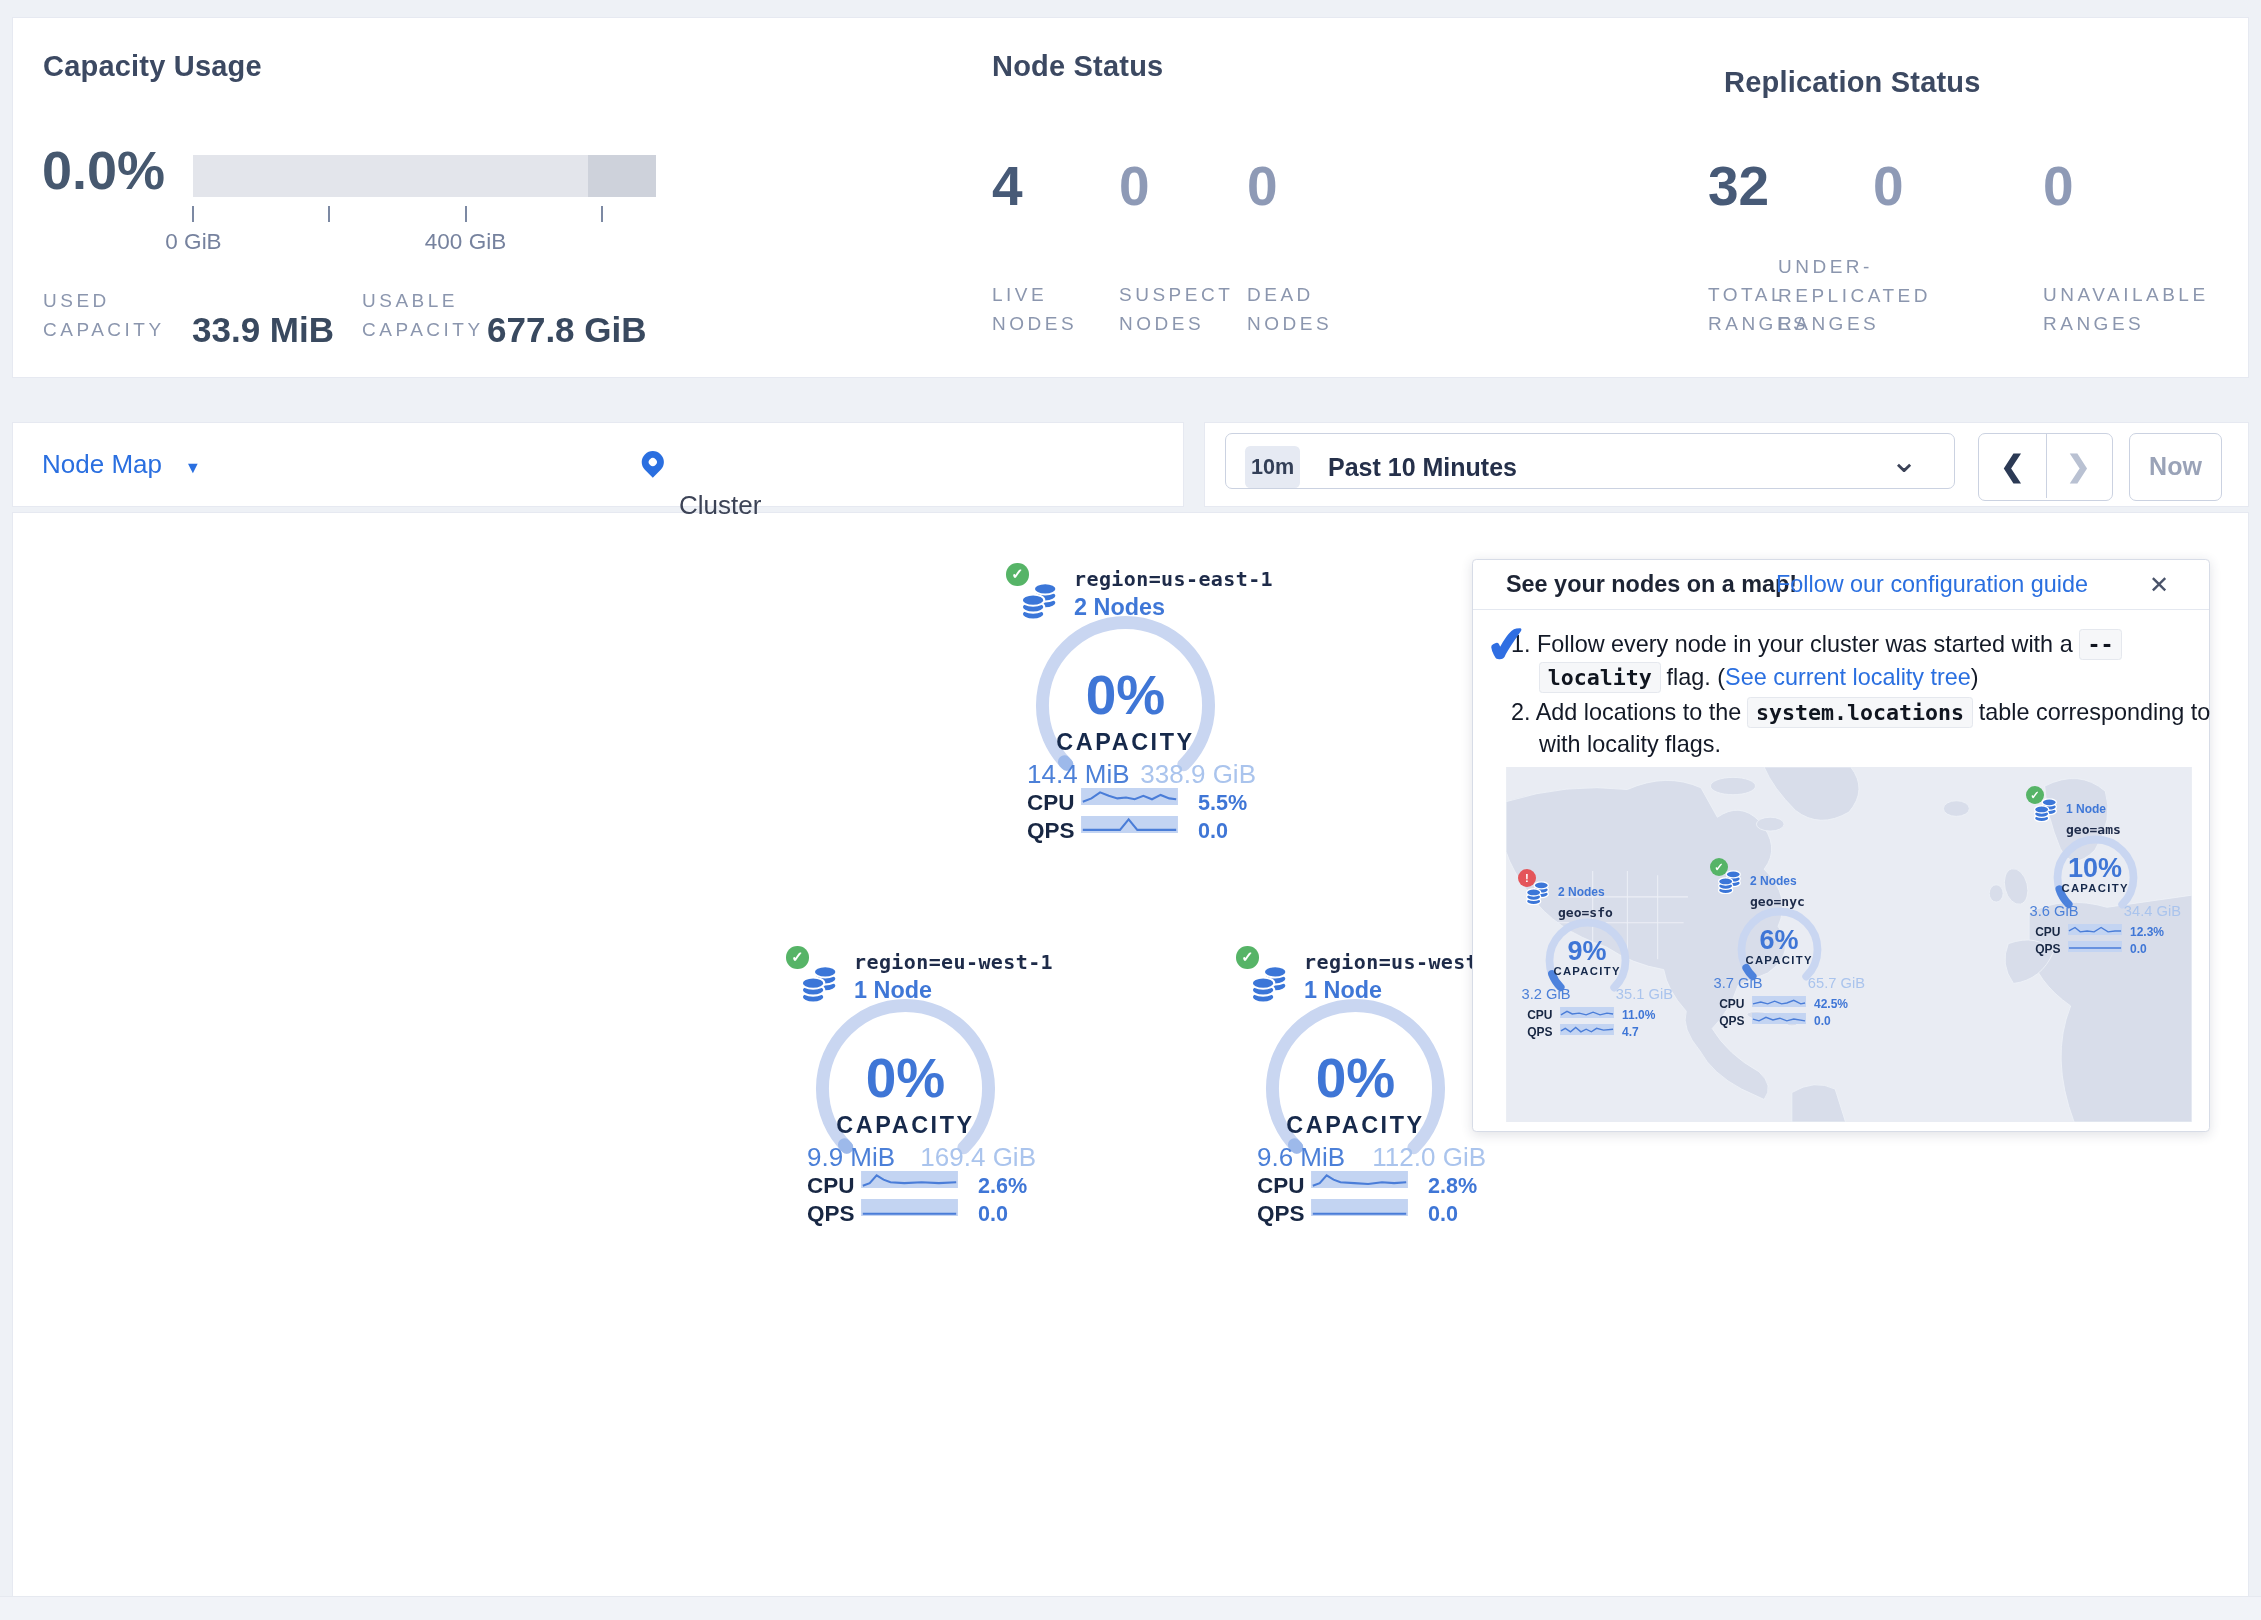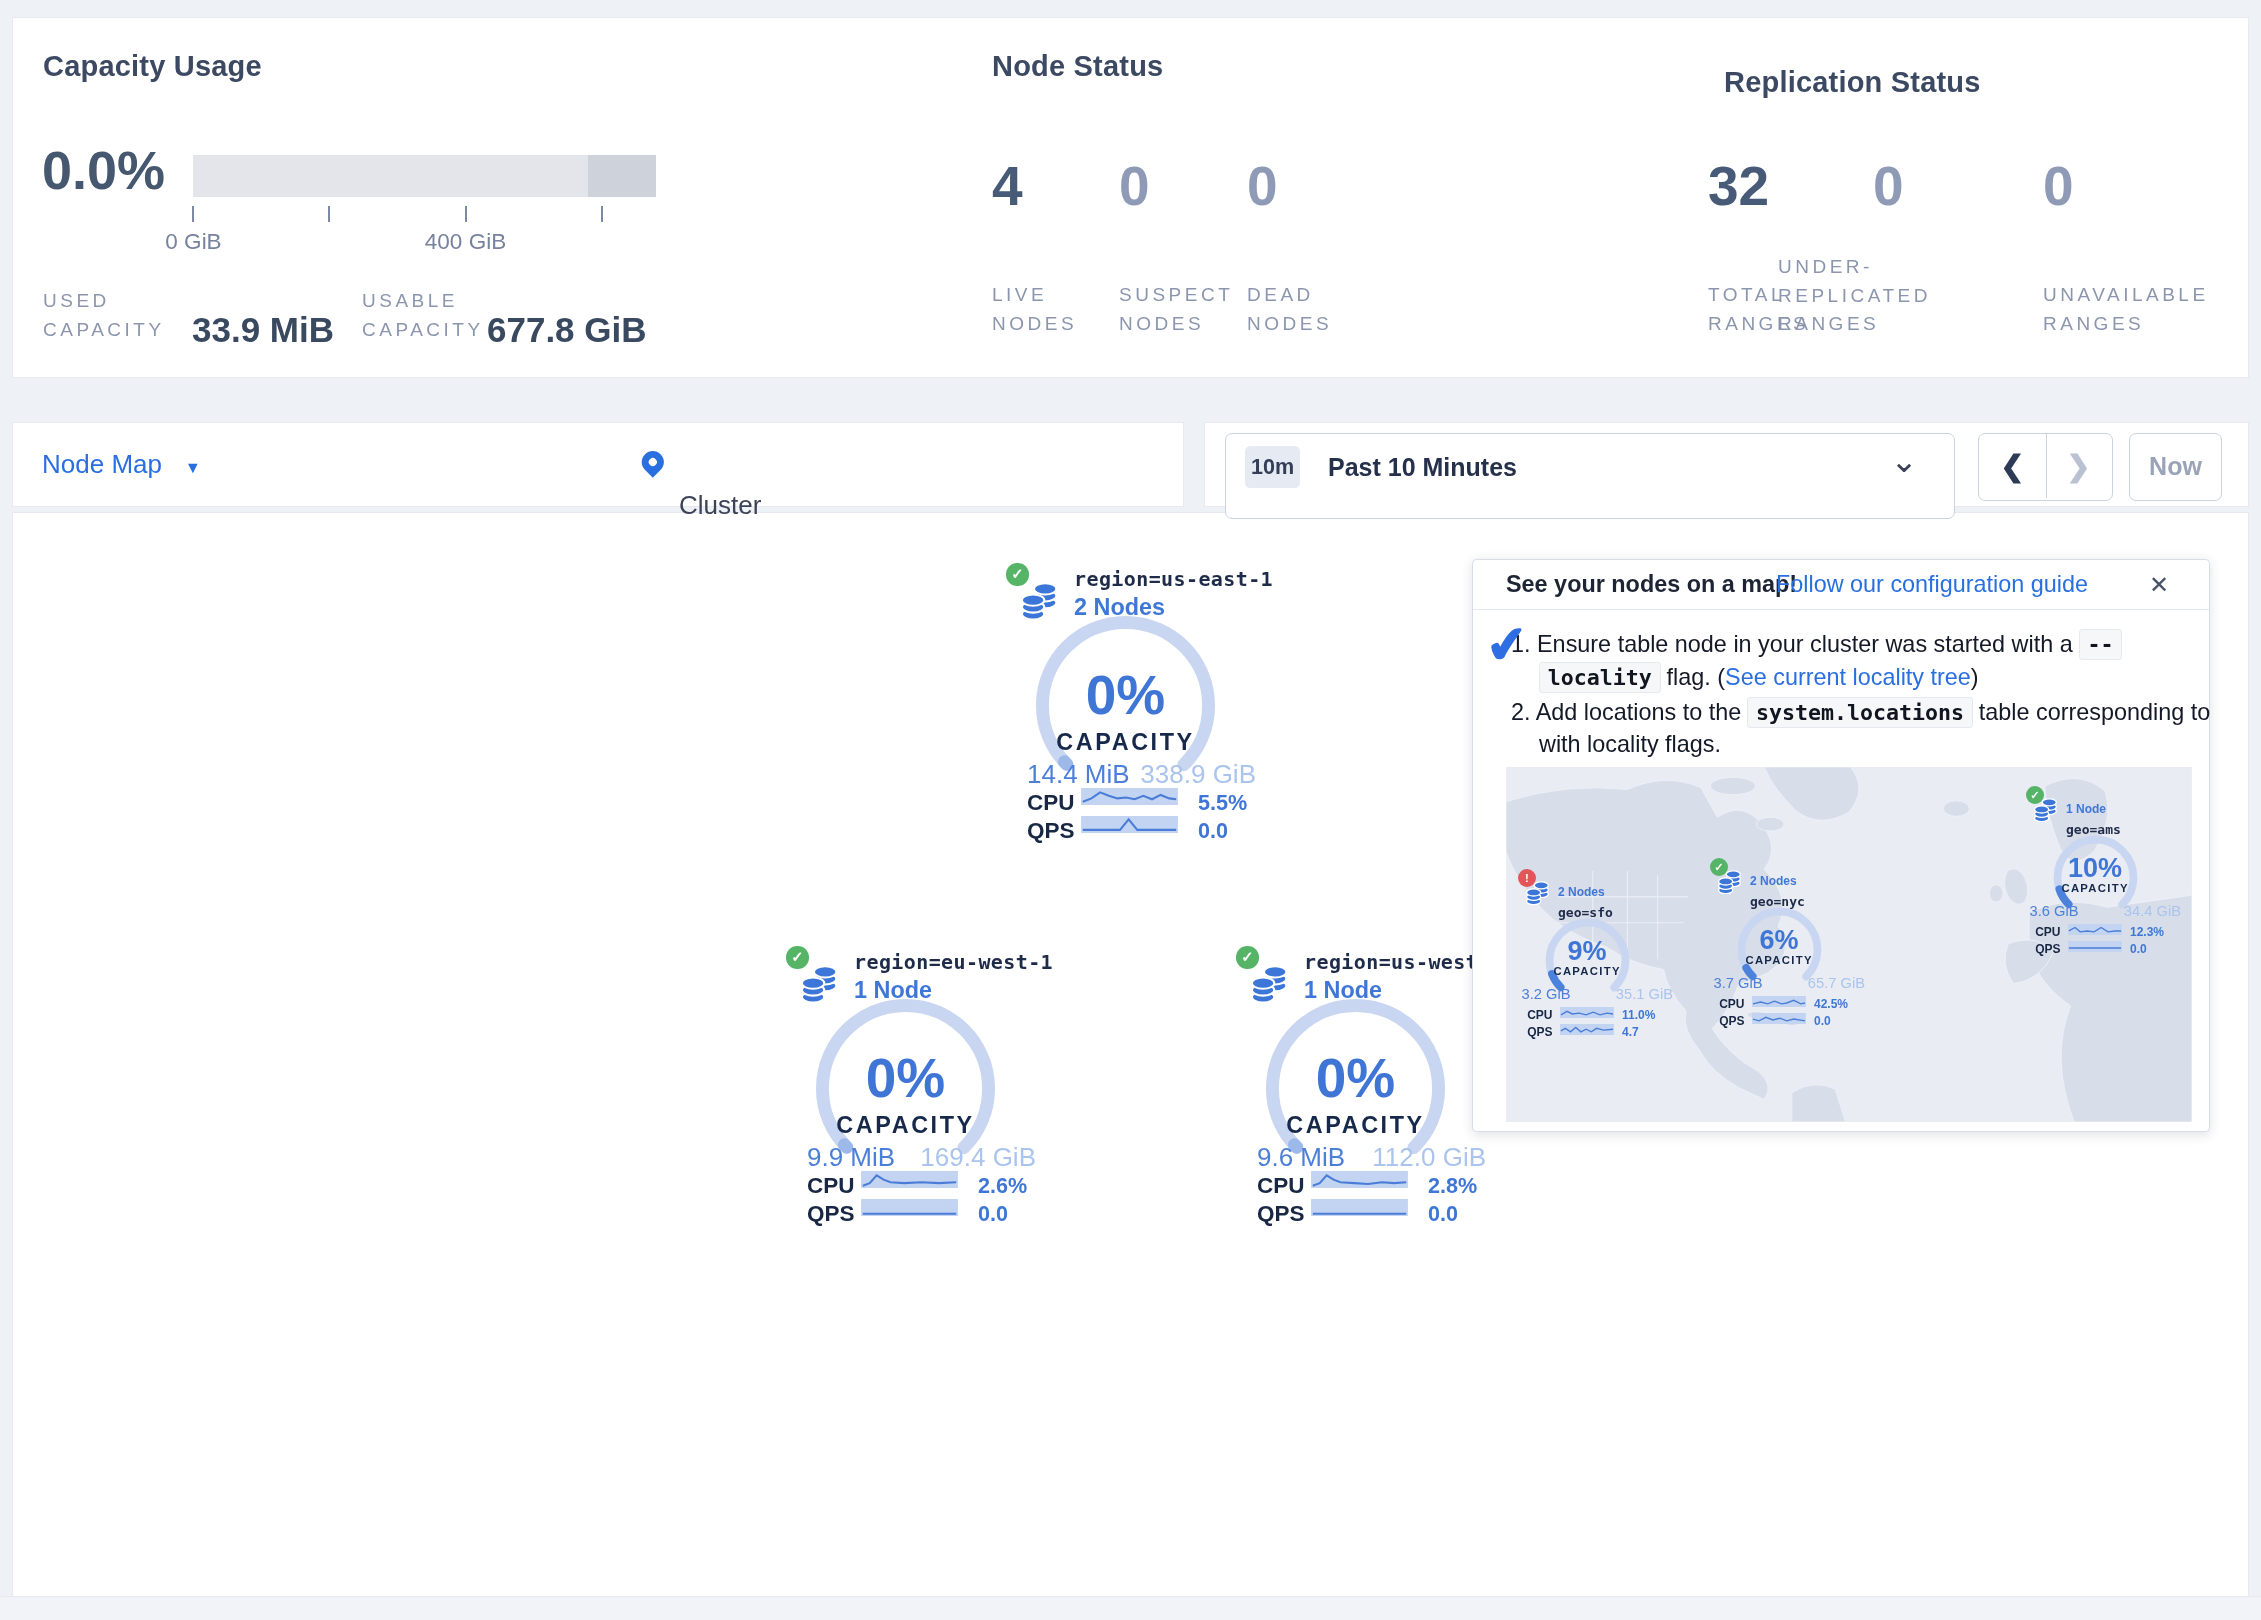--- a/index.html
+++ b/index.html
@@ -130,21 +130,21 @@
   <span class="tb-view">Node Map</span>
   <span class="tb-caret" style="margin-left:19px;">▼</span>
 </div>
 <div class="abs" style="left:642px;top:448px;z-index:5;">
   <span class="pin" style="position:absolute;left:0;top:2.6px;">
       <span class="dot"></span>
     </span>
   <span class="scope" style="position:absolute;left:37px;top:0;white-space:nowrap;">Cluster</span>
 </div>
 
-<div class="abs range-box" style="left:1225px;top:433px;width:730px;height:86px;z-index:5;">
+<div class="abs range-box" style="left:1225px;top:433px;width:730px;height:56px;z-index:5;">
   <span class="range-badge" style="position:absolute;left:19px;top:12px;width:55px;height:42px;">10m</span>
   <span class="range-label" style="position:absolute;left:102px;top:19px;">Past 10 Minutes</span>
   <span class="chev" style="position:absolute;right:36px;top:7px;">⌄</span>
 </div>
 <div class="abs range-box" style="left:1978px;top:433px;width:135px;height:68px;z-index:5;">
   <div class="navbtn" style="position:absolute;left:0;top:0;width:67px;height:64px;color:#2c3a55;border-right:1.7px solid #cbd2e1;">❮</div>
   <div class="navbtn" style="position:absolute;right:0;top:0;width:67px;height:64px;color:#b9c1d2;">❯</div>
 </div>
 <div class="abs range-box now" style="left:2129px;top:433px;width:93px;height:68px;z-index:5;">Now</div>
 
@@ -238,21 +238,21 @@
 </div>
 
 <div class="popup">
   <div class="popup-header">
     <span class="abs popup-title" style="left:33px;top:11.3px;">See your nodes on a map!</span>
     <span class="abs popup-link" style="left:303px;top:11.3px;">Follow our configuration guide</span>
     <span class="abs popup-close" style="right:40px;top:11.3px;">✕</span>
   </div>
   <div class="abs step" style="left:38px;top:71px;">
     <span class="stepnum">1.</span>
-    <span>Ensure table node in your cluster was started with a</span><span class="code">--</span>
+    <span>Follow every node in your cluster was started with a</span><span class="code">--</span>
   </div>
   <div class="abs step" style="left:66px;top:104px;">
     <span class="code" style="margin-left:0;">locality</span><span>flag. (</span><span class="inlink">See current locality tree</span><span>)</span>
   </div>
   <div class="abs step" style="left:38px;top:139px;">
     <span class="stepnum">2.</span>
     <span>Add locations to the</span><span class="code">system.locations</span><span>table corresponding to</span>
   </div>
   <div class="abs step" style="left:66px;top:171px;">with locality flags.</div>
 

